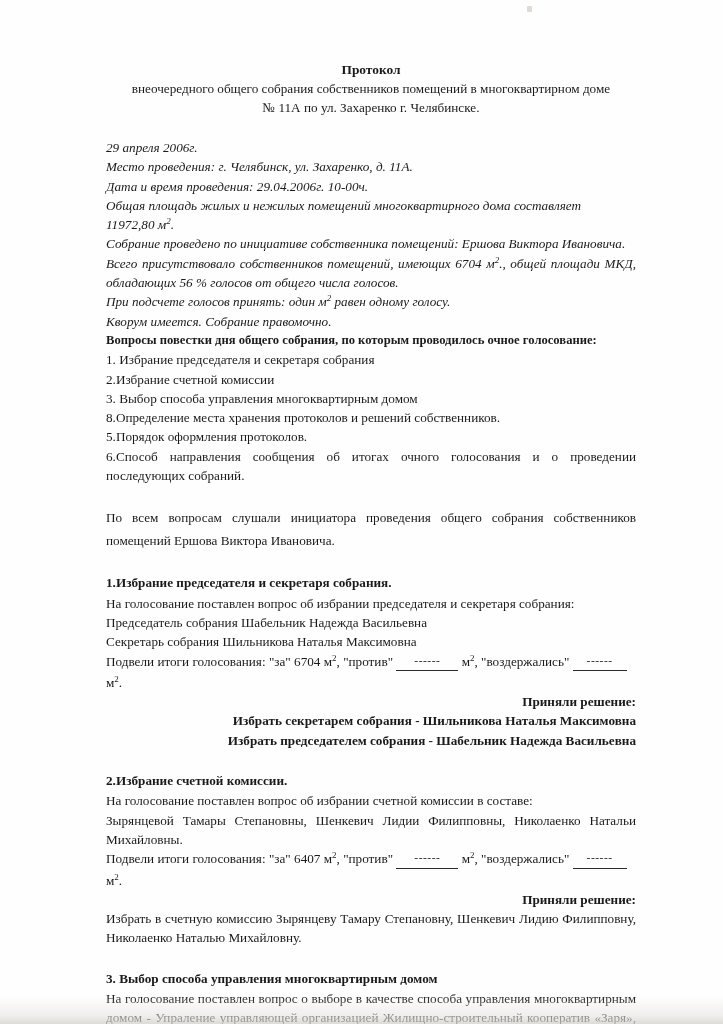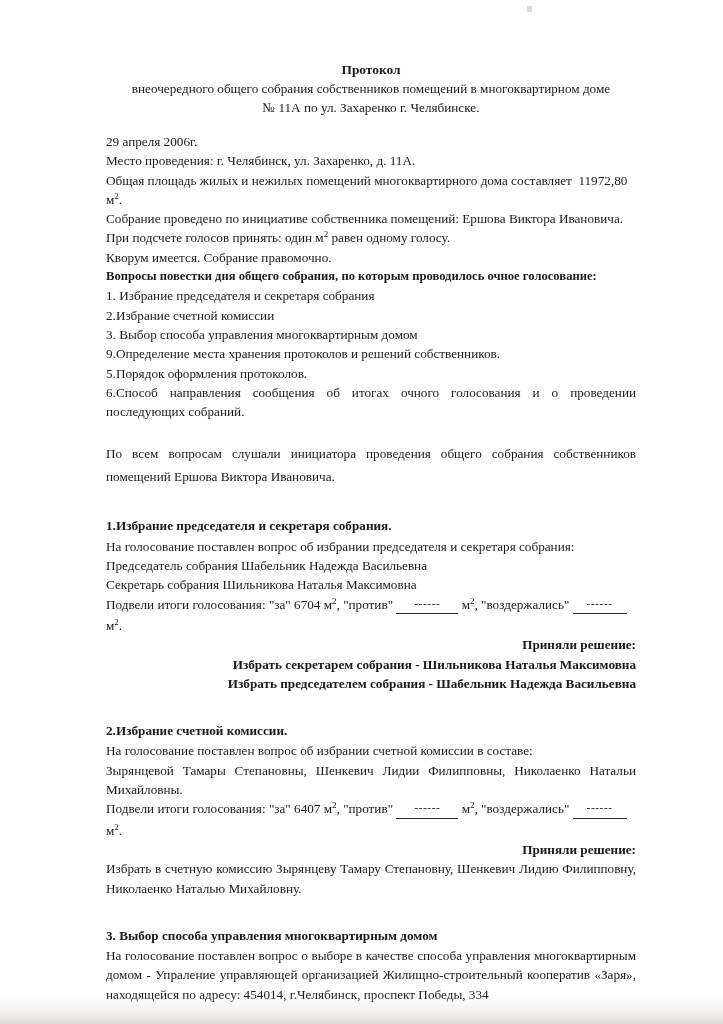--- a/index.html
+++ b/index.html
@@ -51,23 +51,24 @@
   .title-block {
     text-align: center;
     font-size: 13.2px;
     line-height: 19px;
   }
   .title-main {
     font-weight: bold;
     font-size: 13.4px;
   }
   .lead {
-    margin-top: 15px;
+    margin-top: 21px;
     font-size: 13.2px;
     line-height: 19.3px;
+    font-style: italic;
   }
   .lead .ln { display: block; }
   .lead .ln.just {
     text-align: justify;
     text-justify: inter-word;
   }
   .just-block {
     text-align: justify;
     text-justify: inter-word;
   }
@@ -81,21 +82,21 @@
   }
   .agenda .item { display: block; }
   .para {
     margin-top: 21px;
     font-size: 13.2px;
     line-height: 23px;
     text-align: justify;
     text-justify: inter-word;
   }
   .section {
-    margin-top: 28px;
+    margin-top: 21px;
     font-size: 13.2px;
     line-height: 19.3px;
   }
   .sec-heading {
     font-weight: bold;
     display: block;
     margin-bottom: 1px;
   }
   .sec-line { display: block; }
   .sec-just {
@@ -139,32 +140,34 @@
 
     <div class="title-block">
       <div class="title-main">Протокол</div>
       <div>внеочередного общего собрания собственников помещений в многоквартирном доме</div>
       <div>№ 11А по ул. Захаренко г. Челябинске.</div>
     </div>
 
     <div class="lead">
       <span class="ln">29 апреля 2006г.</span>
       <span class="ln">Место проведения: г. Челябинск, ул. Захаренко, д. 11А.</span>
+      <span class="ln">Дата и время проведения: 29.04.2006г. 10-00ч.</span>
       <span class="ln"><span>Общая площадь жилых и нежилых помещений многоквартирного дома составляет</span>&nbsp; <span>11972,80</span> <span class="nowrap"><span>м</span><sup>2</sup>.</span></span>
       <span class="ln">Собрание проведено по инициативе собственника помещений: Ершова Виктора Ивановича.</span>
+      <span class="ln just"><span>Всего присутствовало собственников помещений, имеющих</span> <span>6704</span> <span class="nowrap"><span>м</span><sup>2</sup></span><span>., общей площади МКД, обладающих 56 % голосов  от общего числа голосов.</span></span>
       <span class="ln"><span>При подсчете голосов принять: один</span> <span class="nowrap"><span>м</span><sup>2</sup></span> <span>равен одному голосу.</span></span>
       <span class="ln">Кворум имеется. Собрание правомочно.</span>
     </div>
 
     <div class="agenda">
       <span class="item agenda-heading">Вопросы повестки дня общего собрания, по которым проводилось очное голосование:</span>
       <span class="item">1. Избрание председателя и секретаря собрания</span>
       <span class="item">2.Избрание счетной комиссии</span>
       <span class="item">3. Выбор способа управления многоквартирным домом</span>
-      <span class="item">9.Определение места хранения протоколов и решений собственников.</span>
+      <span class="item">8.Определение места хранения протоколов и решений собственников.</span>
       <span class="item">5.Порядок оформления протоколов.</span>
       <span class="item just-block">6.Способ направления сообщения об итогах очного голосования и о проведении последующих собраний.</span>
     </div>
 
     <div class="para">По всем вопросам слушали инициатора проведения общего собрания собственников помещений Ершова Виктора Ивановича.</div>
 
     <div class="section">
       <span class="sec-heading">1.Избрание председателя и секретаря собрания.</span>
       <span class="sec-line">На голосование поставлен вопрос об избрании председателя и секретаря собрания:</span>
       <span class="sec-line">Председатель собрания  Шабельник Надежда Васильевна</span>

